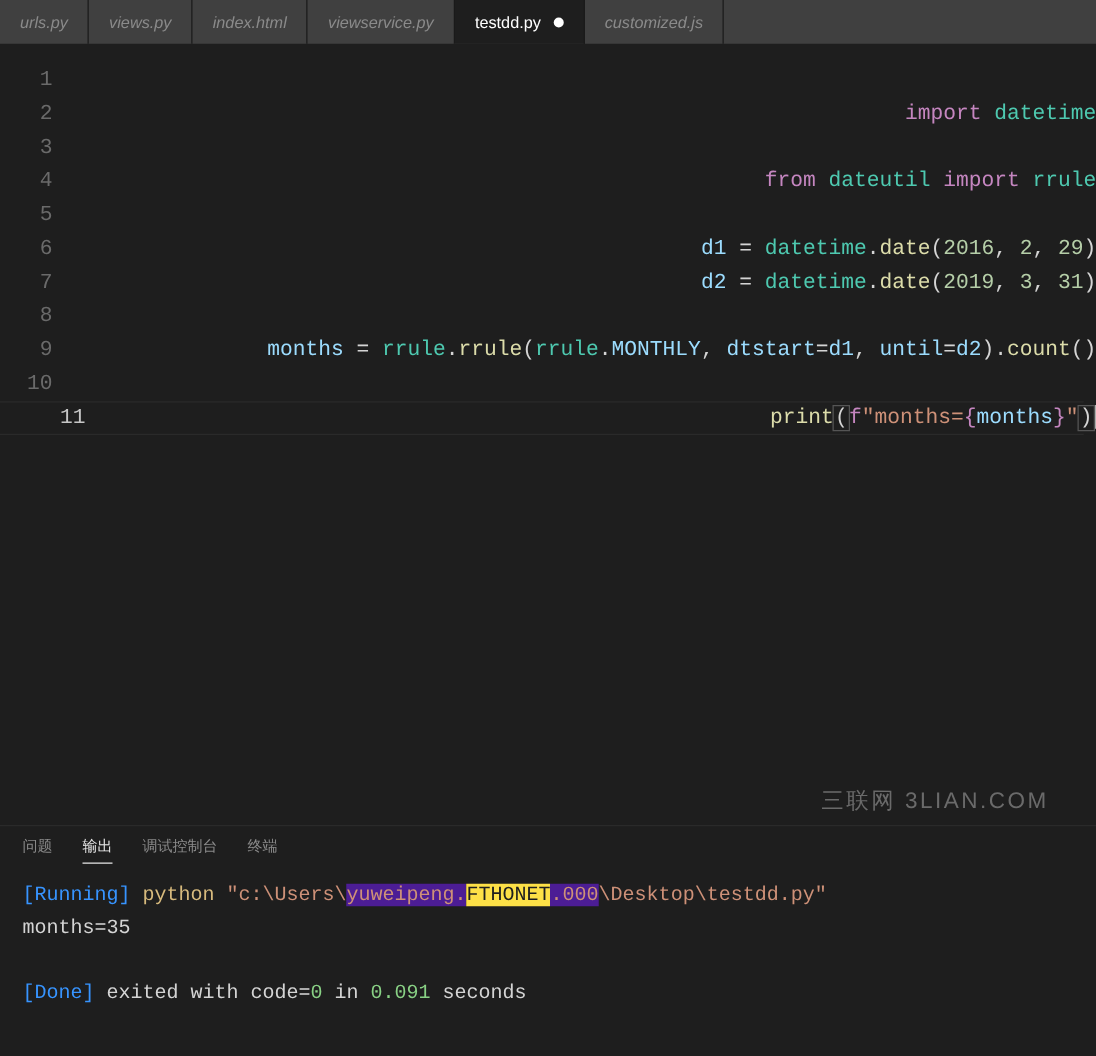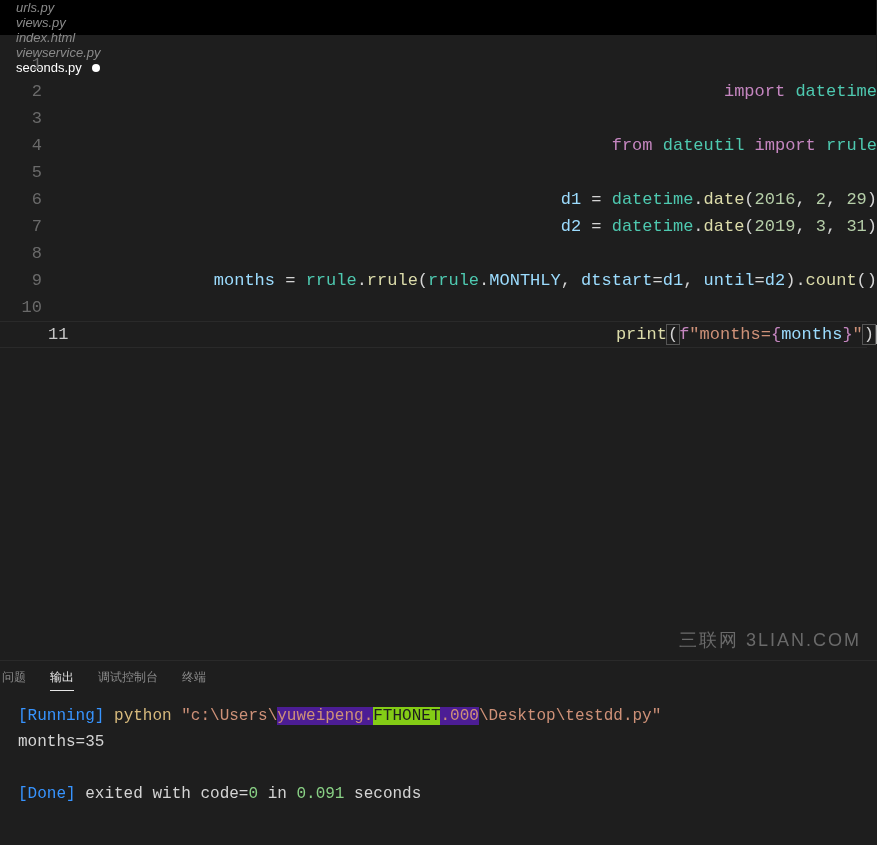--- a/index.html
+++ b/index.html
@@ -7,24 +7,23 @@
     width: 877px;
     height: 845px;
     background: #1e1e1e;
     font-family: "Segoe UI", "Microsoft YaHei", sans-serif;
     overflow: hidden;
     color: #d4d4d4;
     position: relative;
   }
   .tabs {
     display: flex;
-    background: #000000;
+    background: #404040;
     height: 35px;
     font-size: 13px;
-    flex-direction: column;
   }
   .tab {
     padding: 0 16px;
     display: flex;
     align-items: center;
     color: #8a8a8a;
     border-right: 1px solid #1a1a1a;
     cursor: pointer;
     font-style: italic;
     white-space: nowrap;
@@ -83,76 +82,79 @@
     left: 0; right: 10px;
     top: calc(16px + 27px * 10);
     height: 27px;
     border-top: 1px solid #2a2a2a;
     border-bottom: 1px solid #2a2a2a;
     pointer-events: none;
   }
   .gutter .cur { color: #c6c6c6; padding-left: 48px; }
   .watermark {
     position: absolute;
-    right: 16px;
+    right: 38px;
     top: 628px;
     color: #6a6a6a;
     font-size: 18px;
     letter-spacing: 2px;
     font-family: "Microsoft YaHei", sans-serif;
   }
   .panel {
     height: 185px;
     background: #1e1e1e;
     border-top: 1px solid #2a2a2a;
   }
   .panel-tabs {
     display: flex;
     gap: 24px;
-    padding: 8px 18px 6px 2px;
+    padding: 8px 18px 6px 18px;
     font-size: 12px;
     color: #8a8a8a;
   }
   .panel-tab { cursor: pointer; padding-bottom: 4px; }
   .panel-tab.active { color: #e7e7e7; border-bottom: 1px solid #e7e7e7; }
   .terminal {
     font-family: Consolas, "Courier New", monospace;
     font-size: 16px;
     line-height: 26px;
     padding: 6px 18px;
     white-space: pre;
     color: #d4d4d4;
   }
   .t-blue  { color: #3794ff; }
   .t-yel   { color: #d7ba7d; }
   .t-or    { color: #ce9178; }
   .t-grn   { color: #89d185; }
   .t-sel   { background: #4c1d95; }
-  .t-red   { background: #84cc16; color: #1e1e1e; }
+  .t-red   { background: #fde047; color: #1e1e1e; }
 </style>
 </head>
 <body>
 
 <div class="tabs">
   <div class="tab">
       <span>urls.py</span>
     </div>
   <div class="tab">
       <span>views.py</span>
     </div>
   <div class="tab">
       <span>index.html</span>
     </div>
   <div class="tab">
       <span>viewservice.py</span>
     </div>
   <div class="tab active">
-    <span>seconds.py</span>
+    <span>testdd.py</span>
     <span class="dot"></span>
   </div>
+  <div class="tab">
+      <span>customized.js</span>
+    </div>
 </div>
 
 <div class="editor-area">
   <div class="current-line-bg"></div>
   <div class="gutter">
     <div>1</div>
     <div>2</div>
     <div>3</div>
     <div>4</div>
     <div>5</div>

